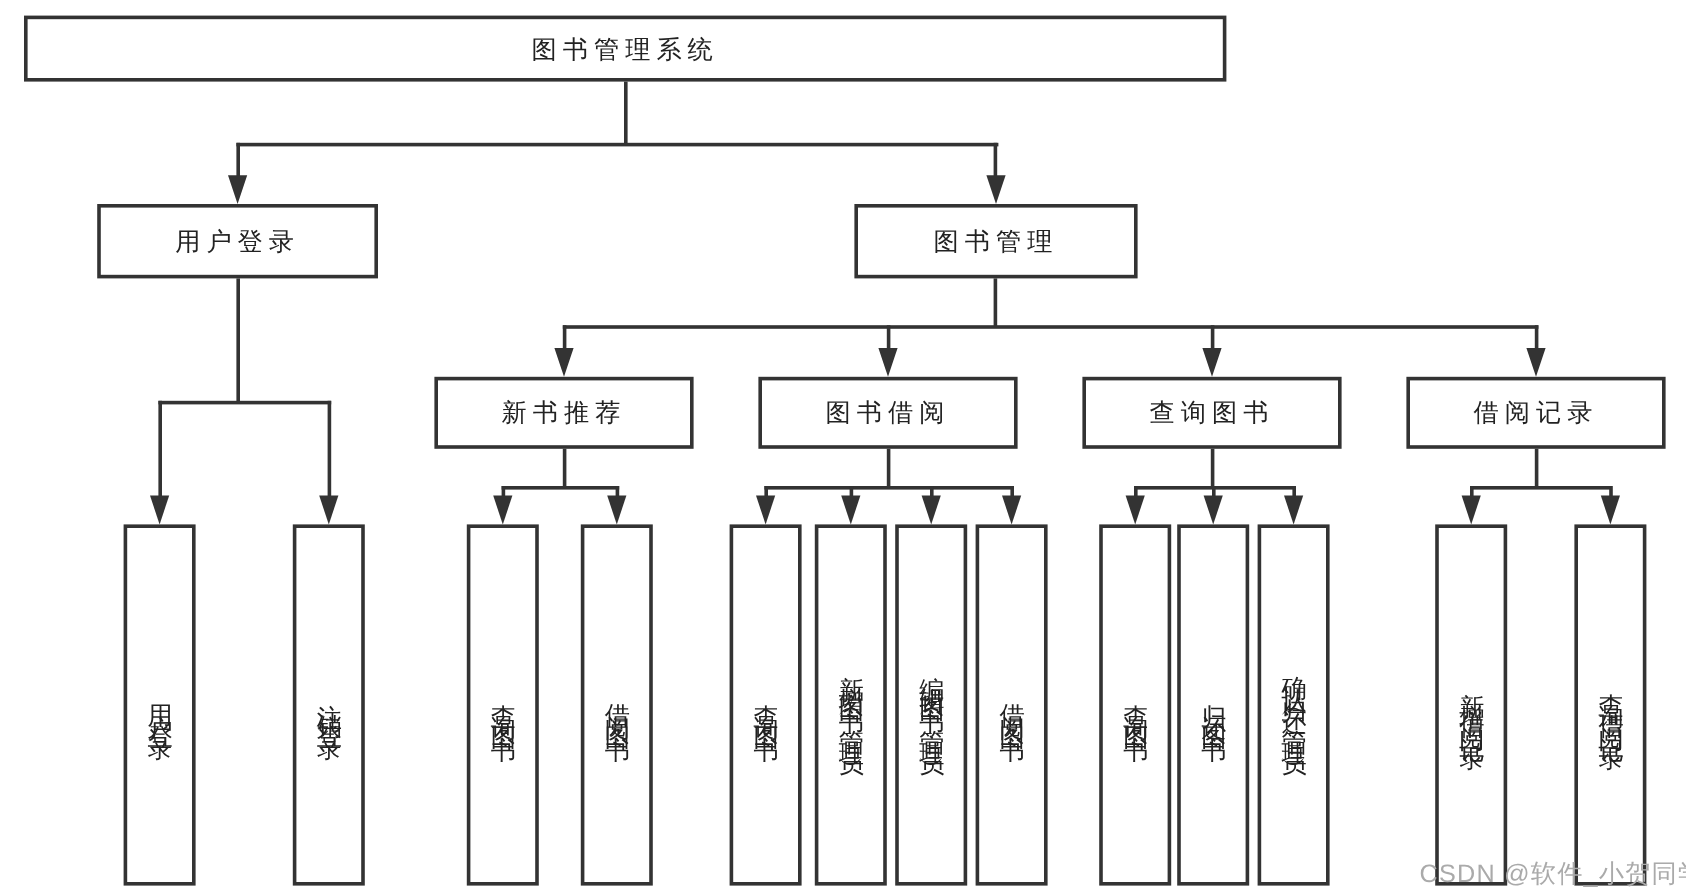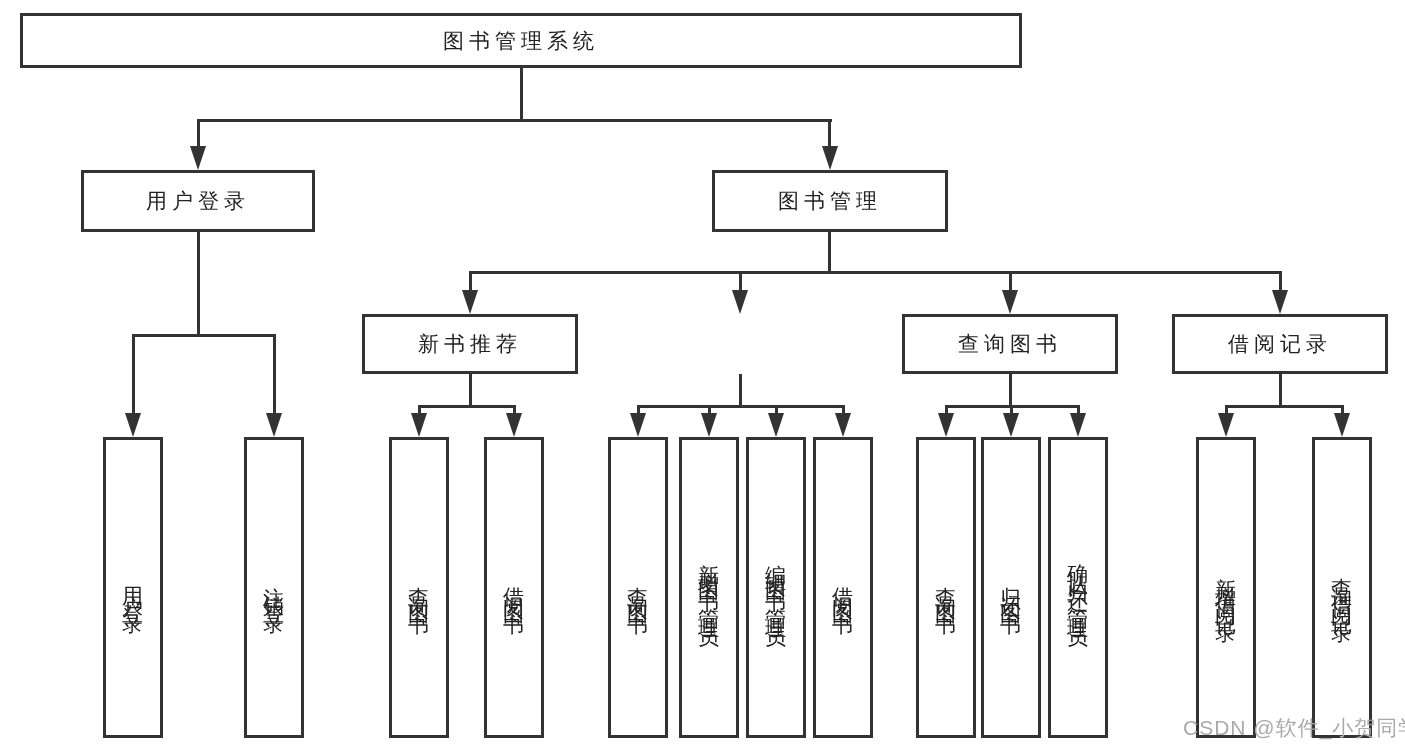--- a/index.html
+++ b/index.html
@@ -68,20 +68,23 @@
 
   <div class="box h" style="left:81px;top:170px;width:234px;height:62px">
     <span>用户登录</span>
   </div>
   <div class="box h" style="left:712px;top:170px;width:236px;height:62px">
     <span>图书管理</span>
   </div>
 
   <div class="box h" style="left:362px;top:314px;width:216px;height:60px">
     <span>新书推荐</span>
+  </div>
+  <div class="box h" style="left:632px;top:314px;width:216px;height:60px">
+    <span>图书借阅</span>
   </div>
   <div class="box h" style="left:902px;top:314px;width:216px;height:60px">
     <span>查询图书</span>
   </div>
   <div class="box h" style="left:1172px;top:314px;width:216px;height:60px">
     <span>借阅记录</span>
   </div>
 
   <div class="box v" style="left:103px;top:437px;width:60px;height:301px">
     <span>用户登录</span>

